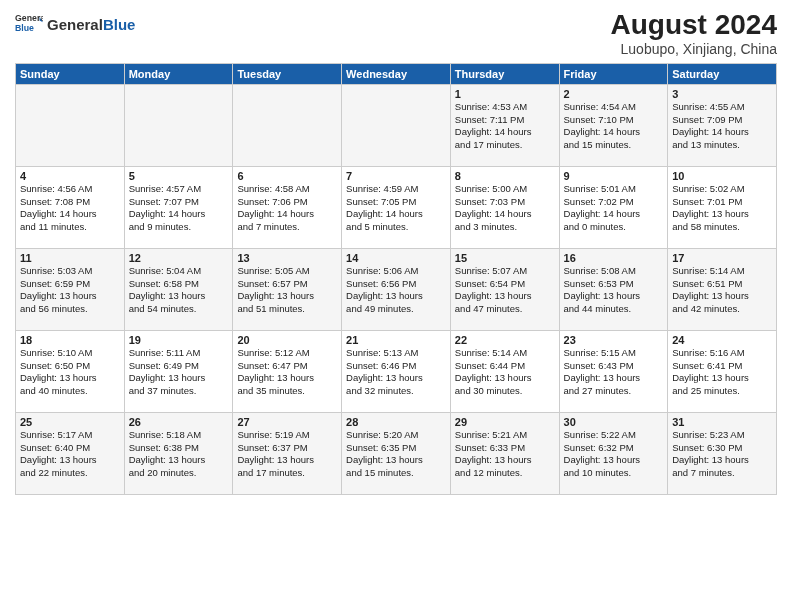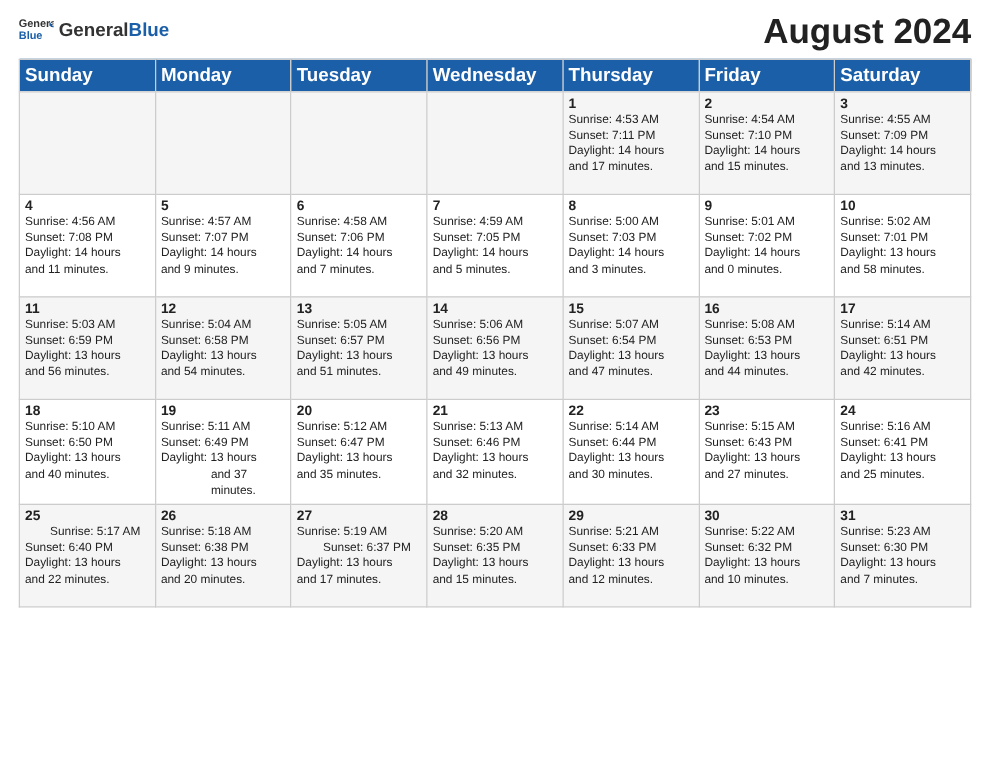--- a/index.html
+++ b/index.html
@@ -43,21 +43,21 @@
       color: #444;
     }
     table {
       width: 100%;
       border-collapse: collapse;
       table-layout: fixed;
     }
     thead th {
       background-color: #1a5fa8;
       color: #fff;
-      font-size: 15px;
+      font-size: 11px;
       font-weight: bold;
       padding: 4px 4px;
       text-align: left;
       border: 1px solid #ccc;
     }
     tbody td {
       border: 1px solid #ccc;
       vertical-align: top;
       padding: 3px 4px;
       font-size: 9.5px;
@@ -91,20 +91,21 @@
       </svg>
       <div>
         <div style="display:flex; gap:0;">
           <span style="font-size:15px;font-weight:bold;color:#333;">General</span>
             <span style="font-size:15px;font-weight:bold;color:#1a5fa8;">Blue</span>
         </div>
       </div>
     </div>
     <div class="title-block">
       <div class="month-year">August 2024</div>
+      <div class="location">Luobupo, Xinjiang, China</div>
     </div>
   </div>
 
   <table>
     <thead>
       <tr id="header-row">
       <th>Sunday</th>
           <th>Monday</th>
           <th>Tuesday</th>
           <th>Wednesday</th>
@@ -249,21 +250,21 @@
             <div style="line-height: 1.35;">Sunrise: 5:10 AM</div>
             <div style="line-height: 1.35;">Sunset: 6:50 PM</div>
             <div style="line-height: 1.35;">Daylight: 13 hours</div>
             <div style="line-height: 1.35;">and 40 minutes.</div>
           </td>
           <td>
             <span class="day-num">19</span>
             <div style="line-height: 1.35;">Sunrise: 5:11 AM</div>
             <div style="line-height: 1.35;">Sunset: 6:49 PM</div>
             <div style="line-height: 1.35;">Daylight: 13 hours</div>
-            <div style="line-height: 1.35; margin-left: 40px;">and 37 minutes.</div>
+            <div style="line-height: 1.35;">and 37 minutes.</div>
           </td>
           <td>
             <span class="day-num">20</span>
             <div style="line-height: 1.35;">Sunrise: 5:12 AM</div>
             <div style="line-height: 1.35;">Sunset: 6:47 PM</div>
             <div style="line-height: 1.35;">Daylight: 13 hours</div>
             <div style="line-height: 1.35;">and 35 minutes.</div>
           </td>
           <td>
             <span class="day-num">21</span>
@@ -290,36 +291,36 @@
             <span class="day-num">24</span>
             <div style="line-height: 1.35;">Sunrise: 5:16 AM</div>
             <div style="line-height: 1.35;">Sunset: 6:41 PM</div>
             <div style="line-height: 1.35;">Daylight: 13 hours</div>
             <div style="line-height: 1.35;">and 25 minutes.</div>
           </td>
         </tr>
         <tr>
           <td>
             <span class="day-num">25</span>
-            <div style="line-height: 1.35; margin-left: 20px;">Sunrise: 5:17 AM</div>
+            <div style="line-height: 1.35;">Sunrise: 5:17 AM</div>
             <div style="line-height: 1.35;">Sunset: 6:40 PM</div>
             <div style="line-height: 1.35;">Daylight: 13 hours</div>
             <div style="line-height: 1.35;">and 22 minutes.</div>
           </td>
           <td>
             <span class="day-num">26</span>
             <div style="line-height: 1.35;">Sunrise: 5:18 AM</div>
             <div style="line-height: 1.35;">Sunset: 6:38 PM</div>
             <div style="line-height: 1.35;">Daylight: 13 hours</div>
             <div style="line-height: 1.35;">and 20 minutes.</div>
           </td>
           <td>
             <span class="day-num">27</span>
             <div style="line-height: 1.35;">Sunrise: 5:19 AM</div>
-            <div style="line-height: 1.35; margin-left: 21px;">Sunset: 6:37 PM</div>
+            <div style="line-height: 1.35;">Sunset: 6:37 PM</div>
             <div style="line-height: 1.35;">Daylight: 13 hours</div>
             <div style="line-height: 1.35;">and 17 minutes.</div>
           </td>
           <td>
             <span class="day-num">28</span>
             <div style="line-height: 1.35;">Sunrise: 5:20 AM</div>
             <div style="line-height: 1.35;">Sunset: 6:35 PM</div>
             <div style="line-height: 1.35;">Daylight: 13 hours</div>
             <div style="line-height: 1.35;">and 15 minutes.</div>
           </td>

